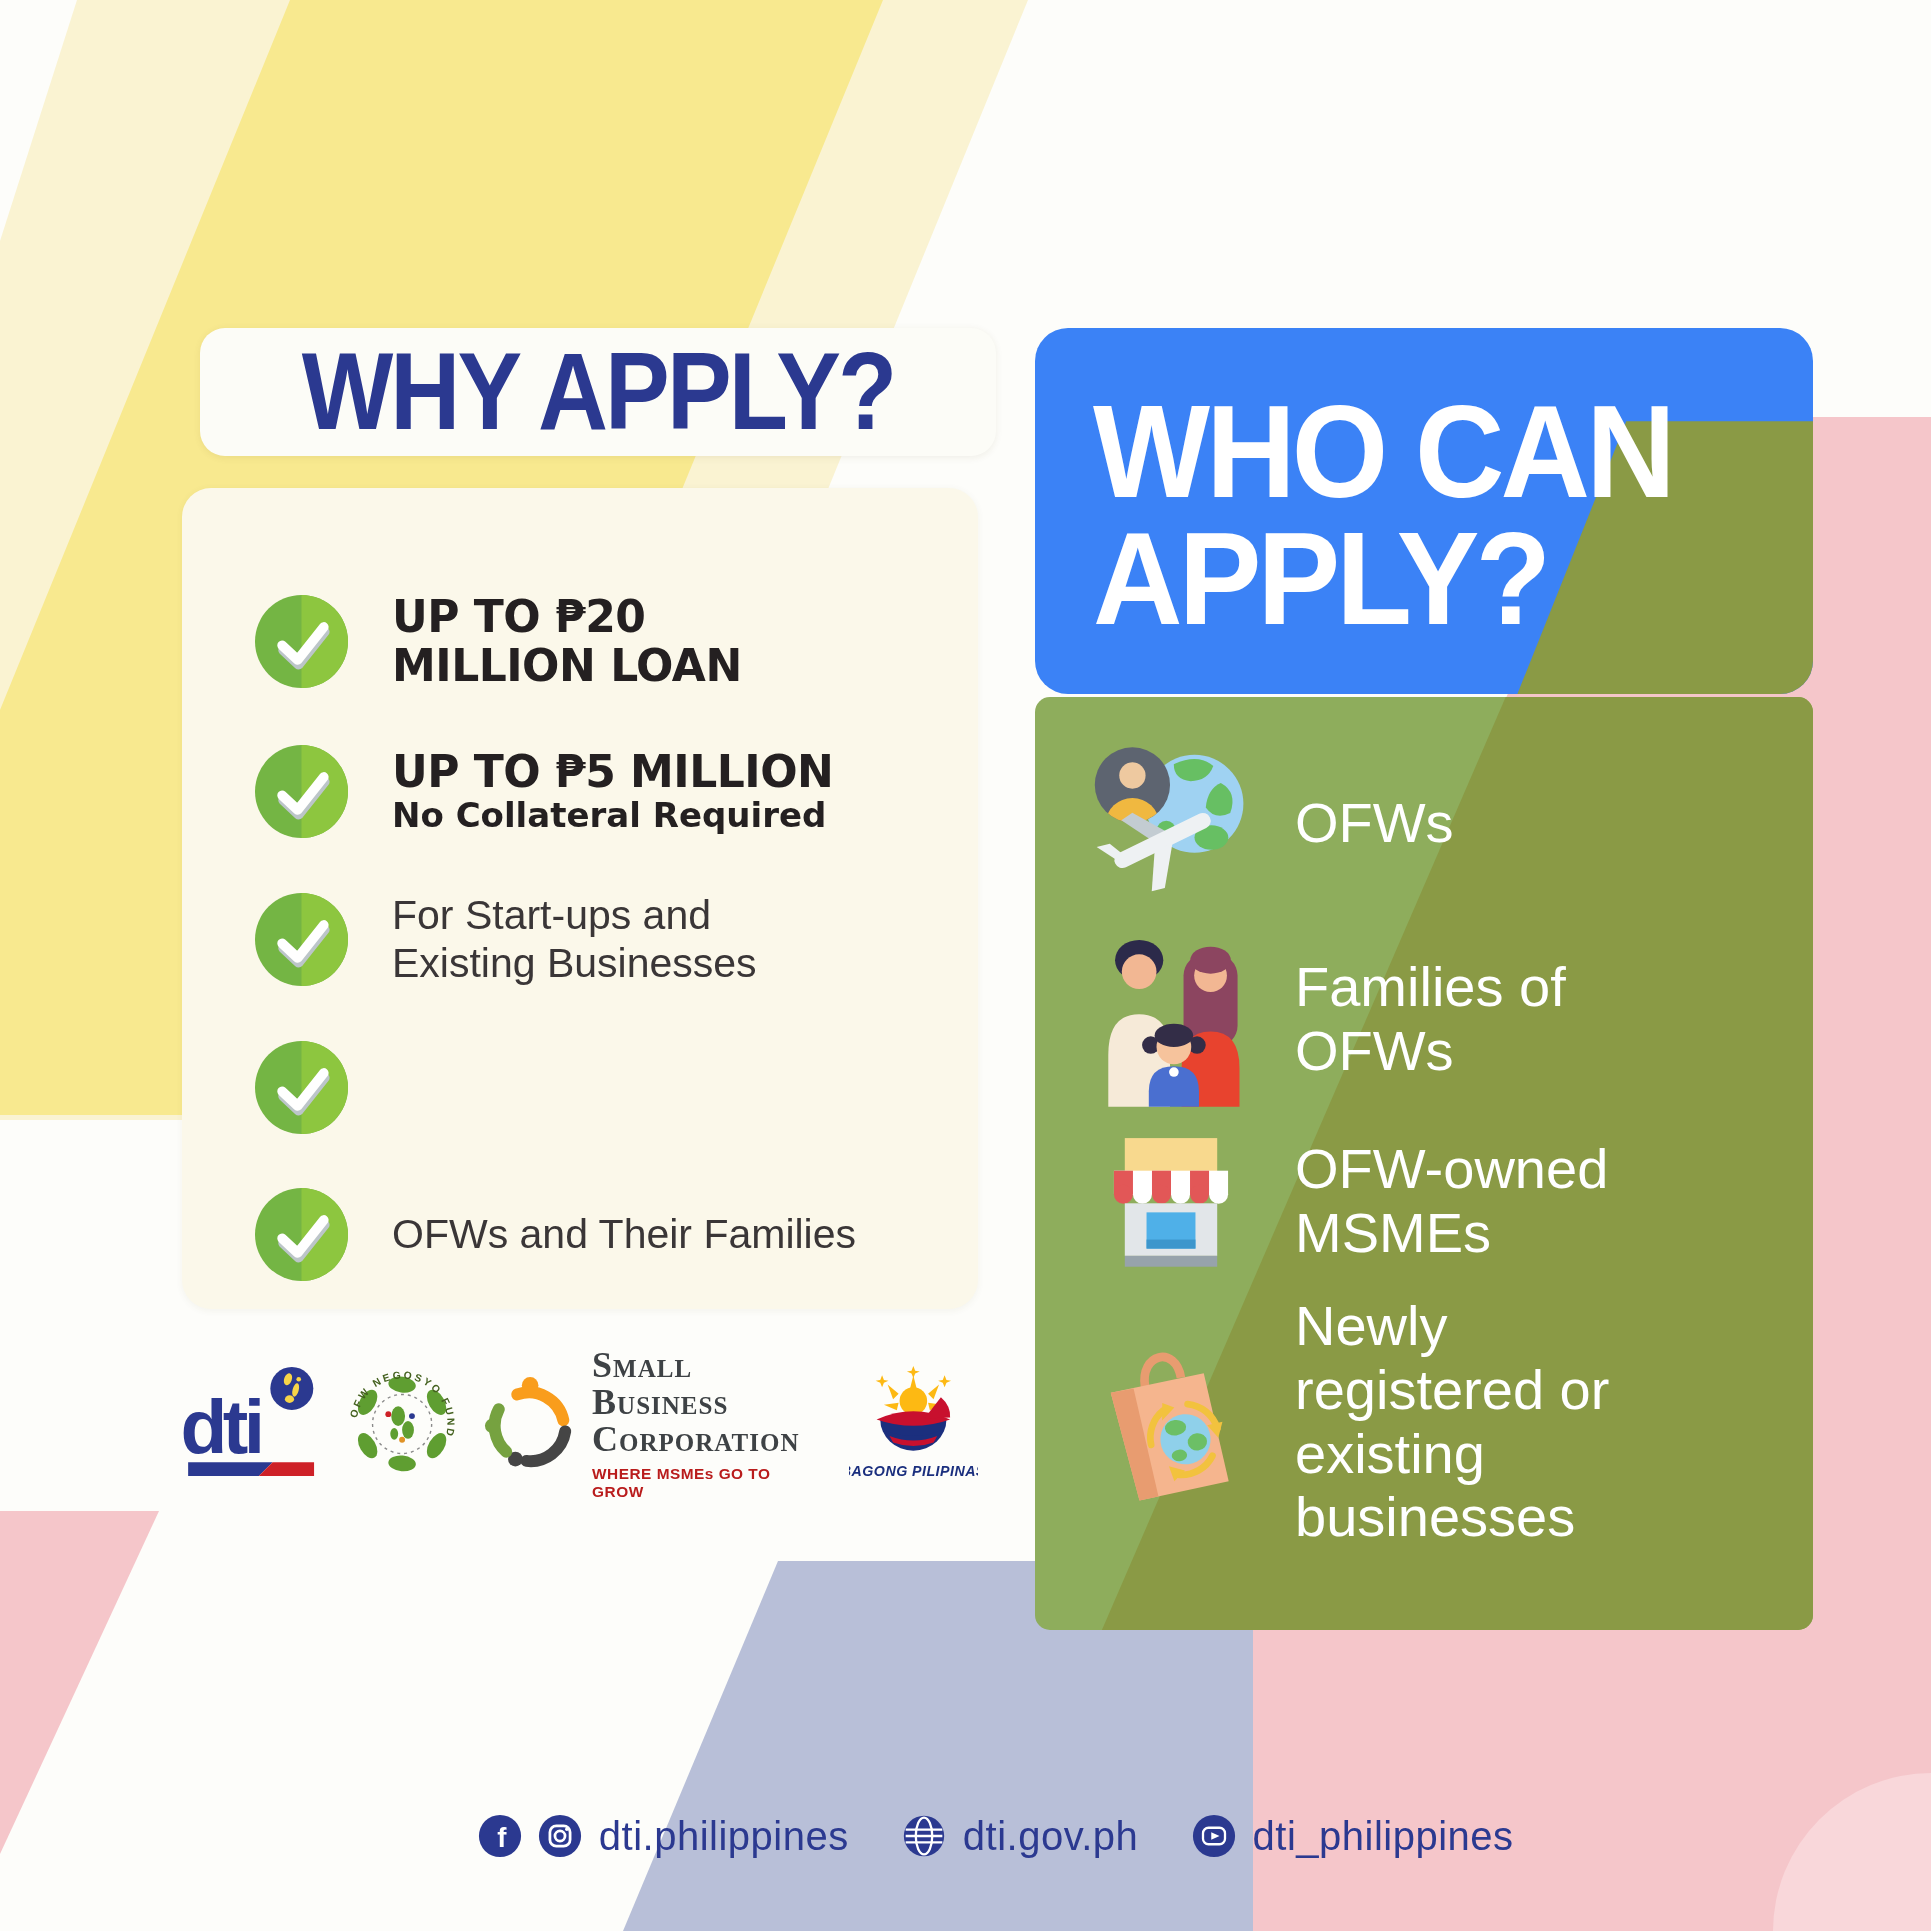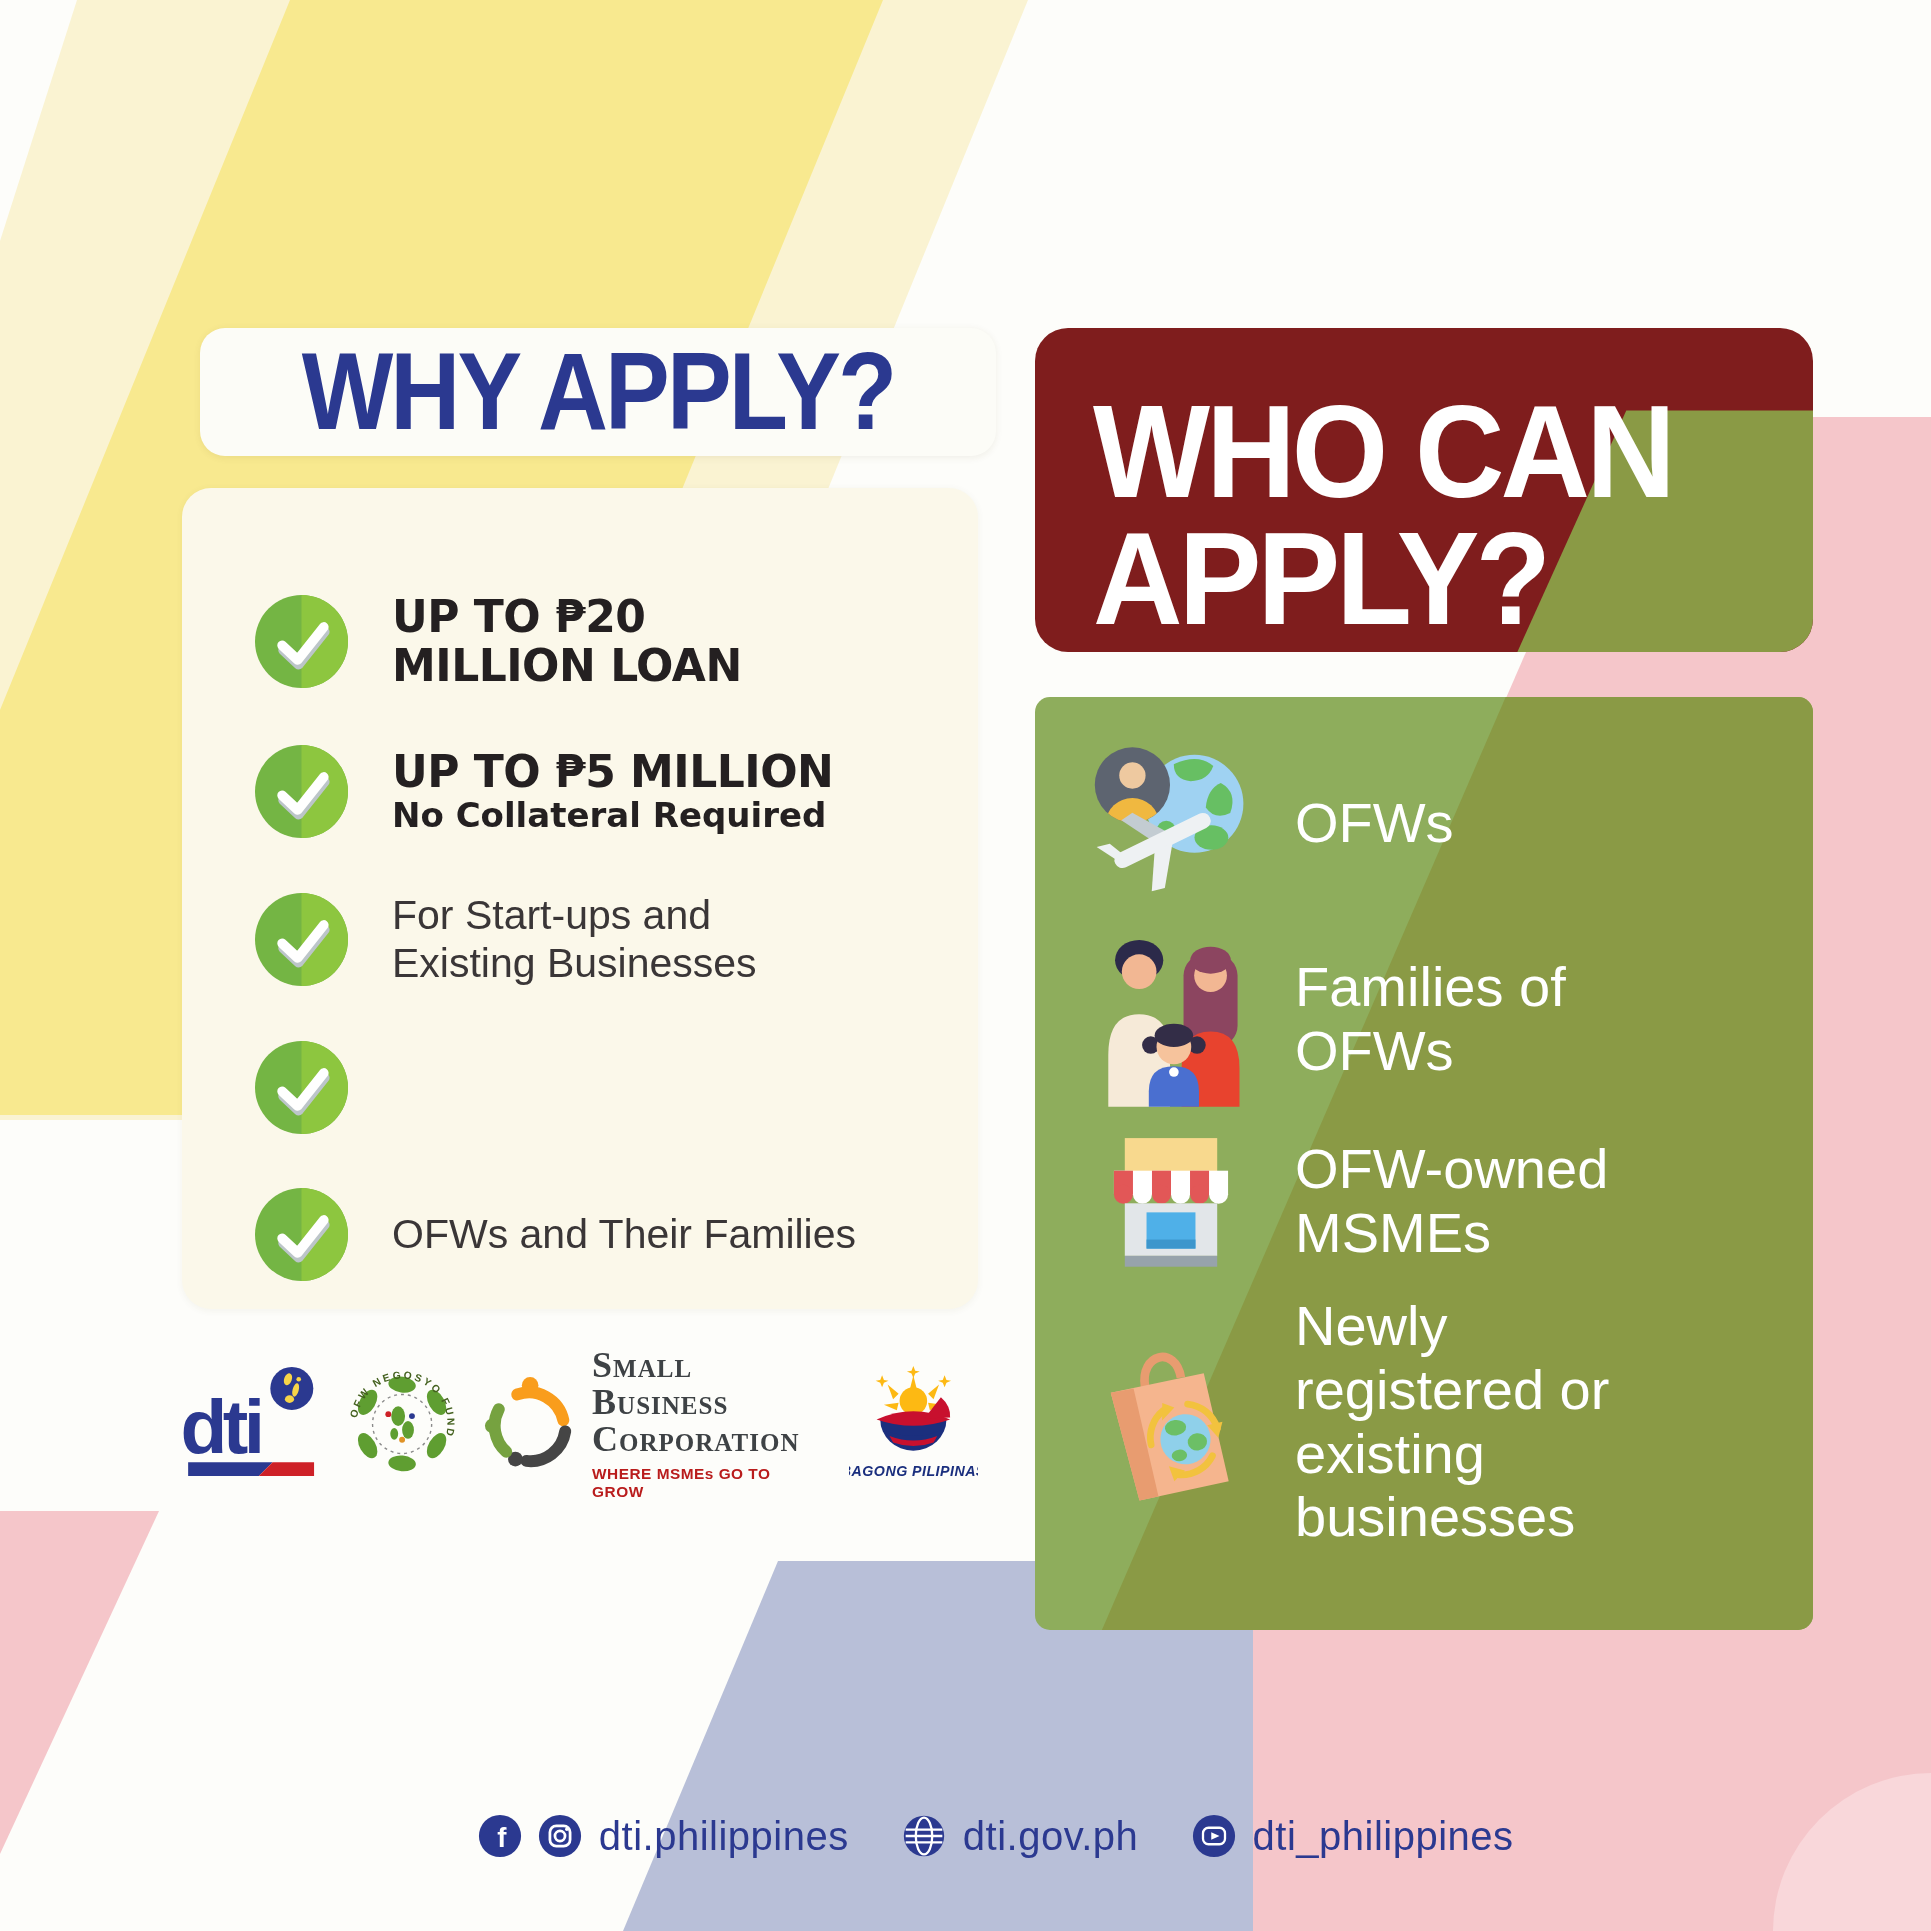--- a/index.html
+++ b/index.html
@@ -24,21 +24,21 @@
                  display:flex;flex-direction:column;gap:54px;box-shadow:0 1.9px 7.7px rgba(90,80,30,.06);}
   .benefit{display:flex;align-items:center;gap:44px;}
   .check{width:93px;height:93px;flex:0 0 93px;}
   .b-text .line{font-size:41px;line-height:1.17;color:#3a3637;}
   .benefit.bold .b-text .line{font-family:"DejaVu Sans","Liberation Sans",sans-serif;
         font-weight:700;font-size:44px;line-height:1.12;color:#242021;letter-spacing:-0.5px;}
   .b-text .sub{font-family:"DejaVu Sans","Liberation Sans",sans-serif;font-weight:700;
                font-size:34px;line-height:1.15;color:#242021;}
   .b-text .sub:empty{display:none;}
 
-  .who-card{position:absolute;left:1035px;top:328px;width:778px;height:324px;background:#7f1d1d;
+  .who-card{position:absolute;left:1035px;top:328px;width:778px;height:366px;background:#3b82f6;
             border-radius:33px;overflow:hidden;}
   .who-dark{position:absolute;inset:0;background:#8a9a45;
             clip-path:polygon(76% 25.5%,100% 25.5%,100% 100%,62% 100%);}
   .who-head{position:relative;margin:60px 0 0 58px;color:#fff;font-weight:bold;font-size:124px;
             line-height:.97;letter-spacing:-3.9px;transform:scaleY(1.06);transform-origin:left top;}
 
   .elig-card{position:absolute;left:1035px;top:697px;width:778px;height:933px;background:#8ead5c;
              border-radius:15px;overflow:hidden;box-sizing:border-box;padding:39px 19.3px 0 44px;
              display:flex;flex-direction:column;gap:19.3px;}
   .elig-dark{position:absolute;inset:0;background:#8a9a45;

